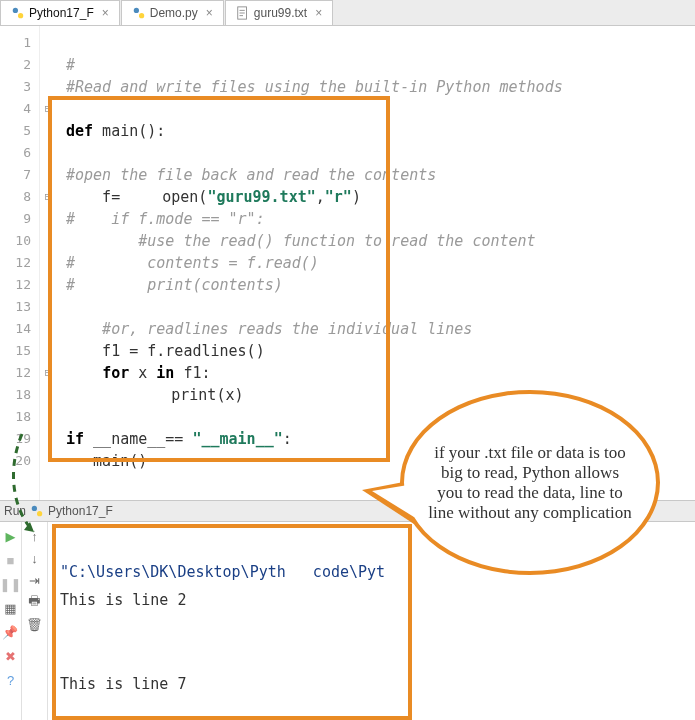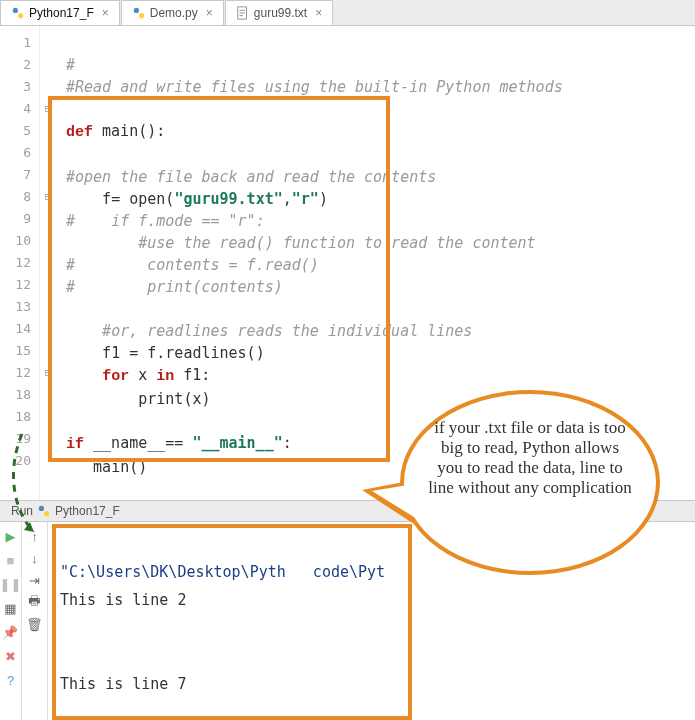--- a/index.html
+++ b/index.html
@@ -77,40 +77,41 @@
     font-family: "Consolas", monospace;
     font-size: 15px;
     padding-top: 6px;
     padding-left: 10px;
     line-height: 22px;
     white-space: pre;
     position: relative;
     color:#333;
   }
   .cm  { color:#9a9a9a; font-style: italic; }
-  .kw  { color:#b91c1c; font-weight: bold; font-family: Liberation Mono, monospace; }
-  .fn  { color:#333; }
+  .kw  { color:#000000; font-weight: bold; }
+  .fn  { color:#333;margin-left:33px; }
   .str { color:#1f7a5c; font-weight: bold; }
 
   .highlight-box {
     position: absolute;
     border: 4px solid #e98b24;
     pointer-events: none;
   }
   .hl-code { left:48px; top:96px; width:342px; height:366px; }
   .callout {
     position: absolute;
     left: 400px;
     top: 390px;
     width: 260px;
     height: 185px;
     border: 4px solid #e98b24;
     border-radius: 50%;
     background: #fff;
     display: flex;
+    align-items: center;
     justify-content: center;
     padding: 24px;
     text-align: center;
     font-family: "Comic Sans MS", cursive;
     font-size: 17px;
     color: #333;
     z-index: 30;
   }
   .callout-tail {
     position:absolute;
@@ -131,21 +132,21 @@
     z-index:31;
   }
 
   .run-header{
     height:22px;
     border-top:1px solid #c8c8c8;
     border-bottom:1px solid #c8c8c8;
     background:#ececec;
     display:flex;
     align-items:center;
-    padding-left:11px;
+    padding-left:4px;
     font-size:12px;
     color:#555;
     gap:4px;
   }
   .console-area{
     display:flex;
     height: calc(720px - 26px - 474px - 22px);
     background:#fff;
     position:relative;
   }

